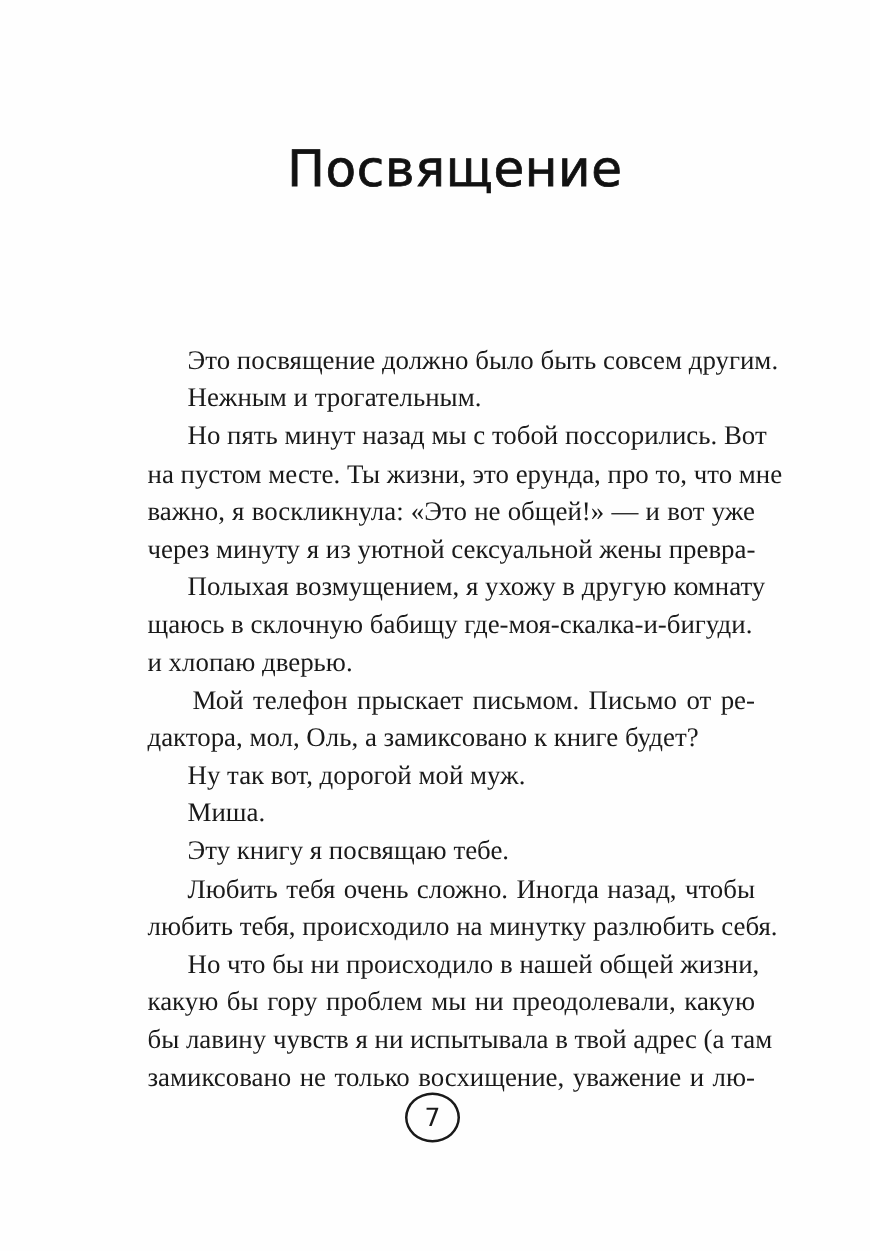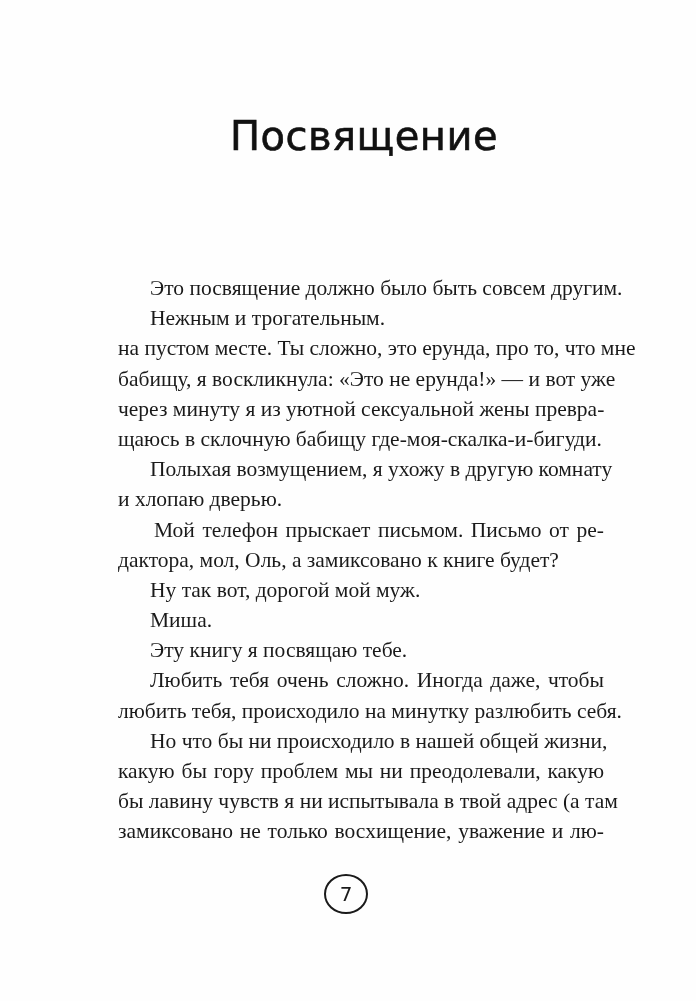--- a/index.html
+++ b/index.html
@@ -79,32 +79,33 @@
   </style>
 </head>
 <body>
 
 <div class="page">
   <h1 class="chapter-title">Посвящение</h1>
 
   <div class="body-text">
     <span class="line indent last">Это посвящение должно было быть совсем другим.</span>
     <span class="line indent last">Нежным и трогательным.</span>
-    <span class="line">на пустом месте. Ты сложно, это ерунда, про то, что мне</span>
-    <span class="line">бабищу, я воскликнула: «Это не ерунда!» — и вот уже</span>
+    <span class="line indent">Но пять минут назад мы с тобой поссорились. Вот</span>
+    <span class="line">на пустом месте. Ты жизни, это ерунда, про то, что мне</span>
+    <span class="line">важно, я воскликнула: «Это не общей!» — и вот уже</span>
     <span class="line">через минуту я из уютной сексуальной жены превра-</span>
+    <span class="line indent">Полыхая возмущением, я ухожу в другую комнату</span>
     <span class="line last">щаюсь в склочную бабищу где-моя-скалка-и-бигуди.</span>
-    <span class="line indent">Полыхая возмущением, я ухожу в другую комнату</span>
     <span class="line last">и хлопаю дверью.</span>
     <span class="line indent-extra">Мой телефон прыскает письмом. Письмо от ре-</span>
     <span class="line last">дактора, мол, Оль, а замиксовано к книге будет?</span>
     <span class="line indent last">Ну так вот, дорогой мой муж.</span>
     <span class="line indent last">Миша.</span>
     <span class="line indent last">Эту книгу я посвящаю тебе.</span>
-    <span class="line indent">Любить тебя очень сложно. Иногда даже,  чтобы</span>
+    <span class="line indent">Любить тебя очень сложно. Иногда назад,  чтобы</span>
     <span class="line last">любить тебя, происходило на минутку разлюбить себя.</span>
     <span class="line indent">Но что бы ни происходило в нашей общей жизни,</span>
     <span class="line">какую бы гору проблем мы ни преодолевали,  какую</span>
     <span class="line">бы лавину чувств я ни испытывала в твой адрес (а там</span>
     <span class="line">замиксовано не только восхищение, уважение и лю-</span>
   </div>
 
   <div class="page-number">
     <span>7</span>
   </div>

